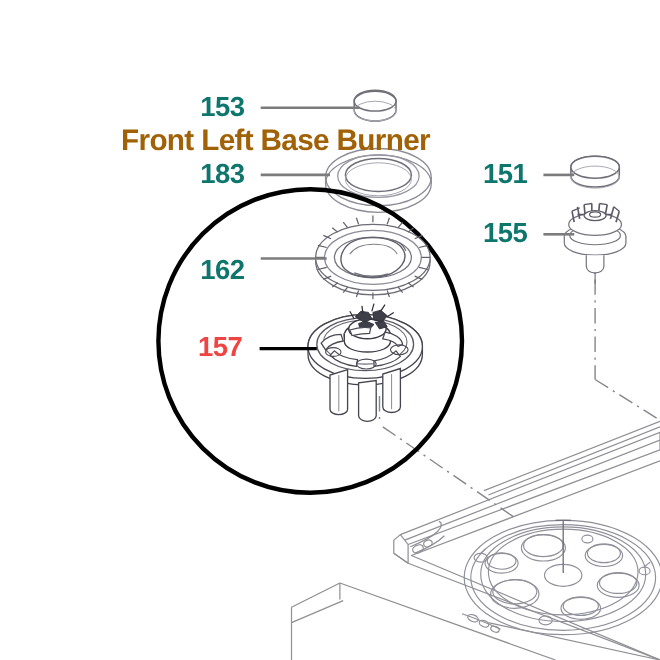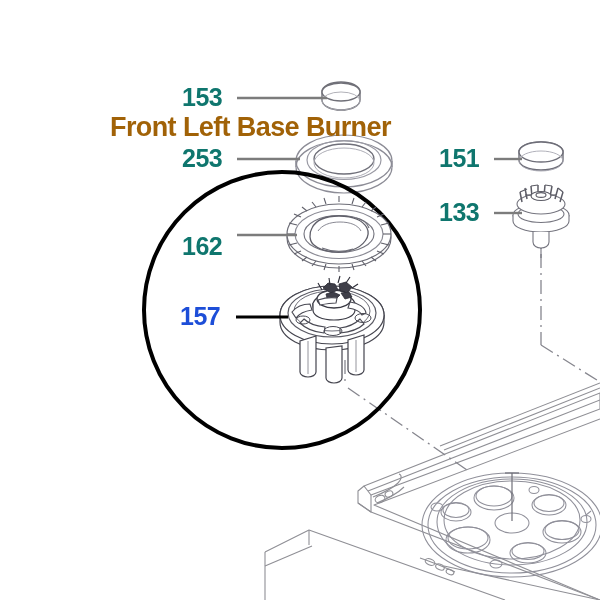--- a/index.html
+++ b/index.html
@@ -29,21 +29,21 @@
     position: absolute;
     font-family: "Liberation Sans", sans-serif;
     font-weight: bold;
     font-size: 25px;
     letter-spacing: -0.5px;
     line-height: 1;
     white-space: nowrap;
     user-select: none;
   }
   .callout-gray { color: #0f766e; }
-  .callout-black { color: #1d4ed8; }
+  .callout-black { color: #ef4444; }
   #diagram-title {
     position: absolute;
     font-family: "Liberation Sans", sans-serif;
     font-weight: bold;
     font-size: 27px;
     color: #a16207;
     letter-spacing: -0.6px;
     white-space: nowrap;
     line-height: 1;
   }
@@ -287,23 +287,23 @@
         <path d="M 236 317 L 288 317" stroke="#000000" stroke-width="3"></path>
       </g>
 
     </g>
   </svg>
 
   <div id="diagram-title" style="left:110px; top:114px;">Front Left Base Burner</div>
 
   <div class="callout-label callout-gray" style="left:182px; top:85px;">153</div>
 
-  <div class="callout-label callout-gray" style="left:182px; top:146px;">253</div>
+  <div class="callout-label callout-gray" style="left:182px; top:146px;">183</div>
 
   <div class="callout-label callout-gray" style="left:439px; top:146px;text-align:right;">151</div>
 
-  <div class="callout-label callout-gray" style="left:439px; top:200px;">133</div>
+  <div class="callout-label callout-gray" style="left:439px; top:200px;">155</div>
 
   <div class="callout-label callout-gray" style="left:182px; top:234px;">162</div>
 
   <div class="callout-label callout-black" style="left:180px; top:304px;">157</div>
 
 </div>
 
 </body></html>

